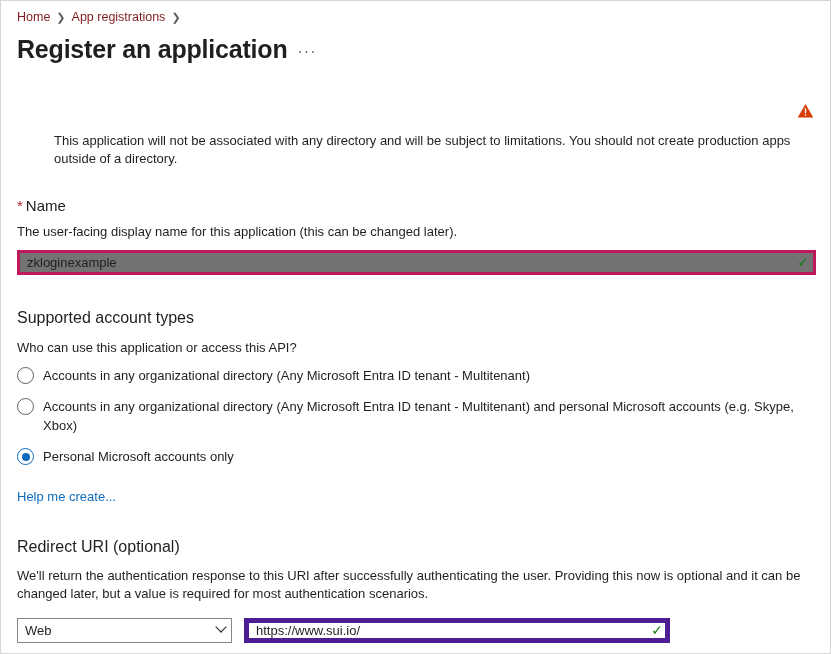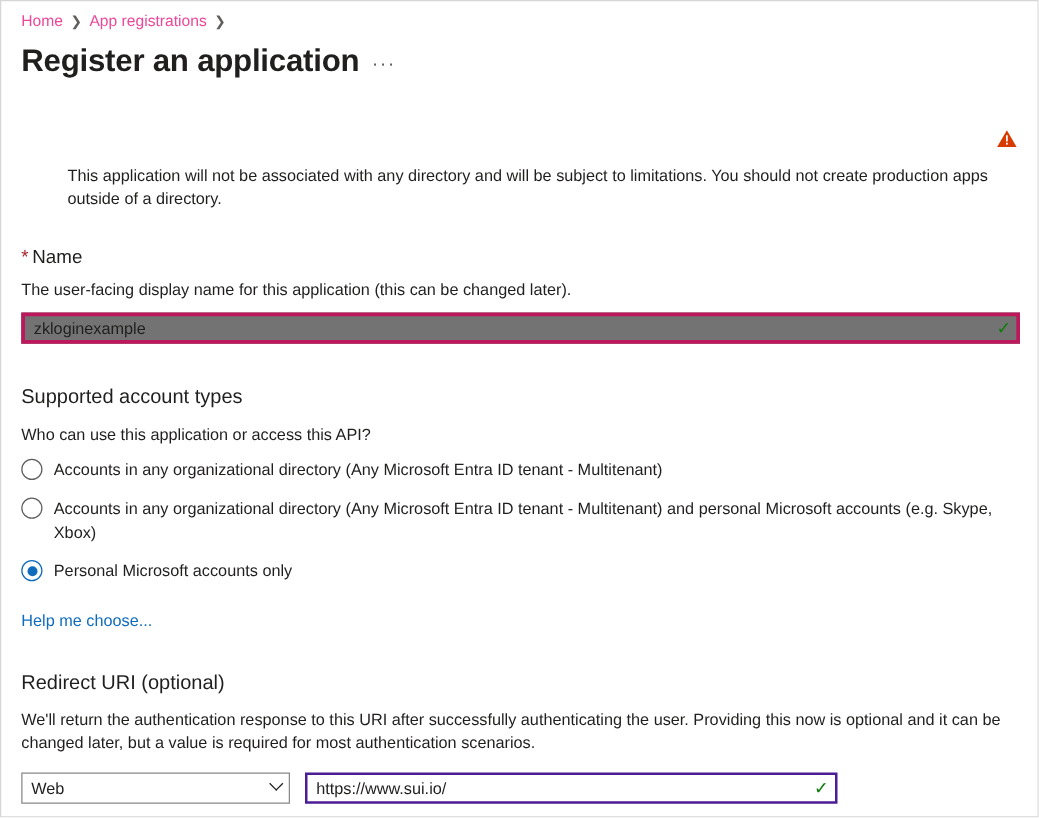--- a/index.html
+++ b/index.html
@@ -22,21 +22,21 @@
     padding: 0;
   }
   .breadcrumb {
     display: flex;
     align-items: center;
     gap: 6px;
     padding: 9px 16px 0 16px;
     font-size: 12.5px;
   }
   .breadcrumb a {
-    color: #ec4899;
+    color: #7f1d1d;
     text-decoration: none;
     cursor: pointer;
   }
   .bc-sep {
     color: #605e5c;
     font-size: 11px;
   }
   .title-row {
     display: flex;
     align-items: center;
@@ -207,21 +207,21 @@
     pointer-events: none;
   }
   .uri-wrap {
     position: relative;
     width: 426px;
     height: 25px;
   }
   input.uri-input {
     width: 100%;
     height: 25px;
-    border: 2px solid #4c1d95;
+    border: 5px solid #4c1d95;
     padding: 2px 26px 2px 7px;
     font-family: "Liberation Sans", sans-serif;
     font-size: 13px;
     color: #201f1e;
     background: #fff;
     outline: none;
   }
 </style>
 </head>
 <body>
@@ -274,21 +274,21 @@
       <div class="radio-row">
         <span class="radio"></span>
         <span class="radio-label">Accounts in any organizational directory (Any Microsoft Entra ID tenant - Multitenant) and personal Microsoft accounts (e.g. Skype, Xbox)</span>
       </div>
       <div class="radio-row">
         <span class="radio checked"></span>
         <span class="radio-label">Personal Microsoft accounts only</span>
       </div>
     </div>
 
-    <a class="link help-link">Help me choose...</a>
+    <a class="link help-link">Help me create...</a>
   </div>
 
   <div class="section">
     <h2 class="sub-head">Redirect URI (optional)</h2>
     <div class="redirect-desc">We'll return the authentication response to this URI after successfully authenticating the user. Providing this now is optional and it can be changed later, but a value is required for most authentication scenarios.</div>
     <div class="redirect-row">
       <div class="select-wrap">
         <div class="select-box">
           <span>Web</span>
         </div>

